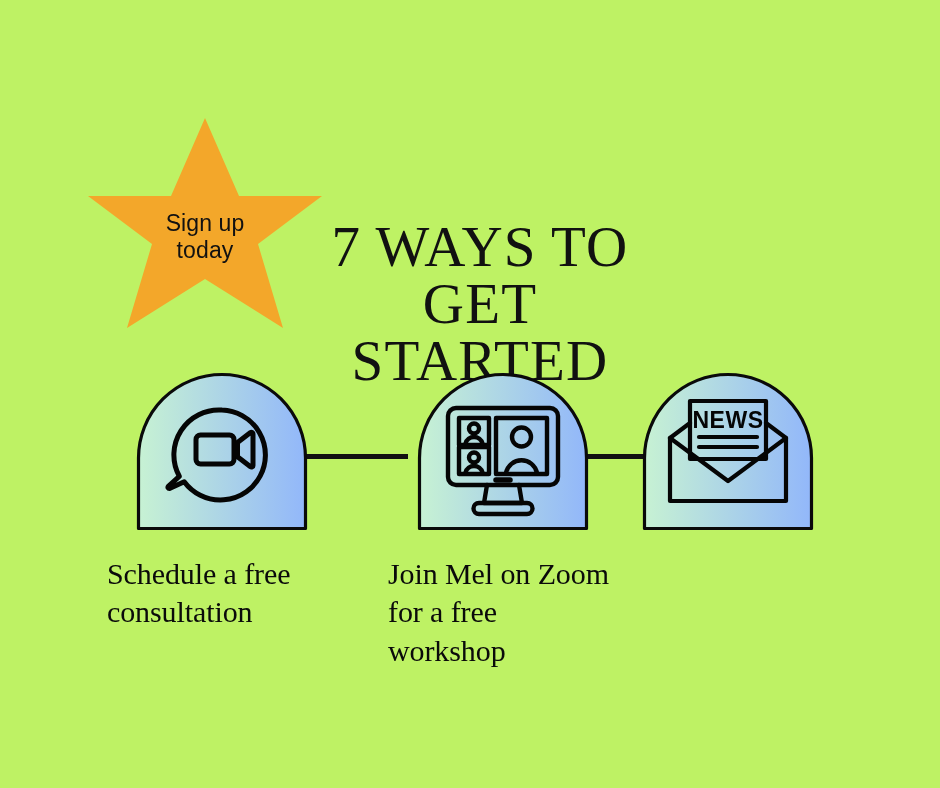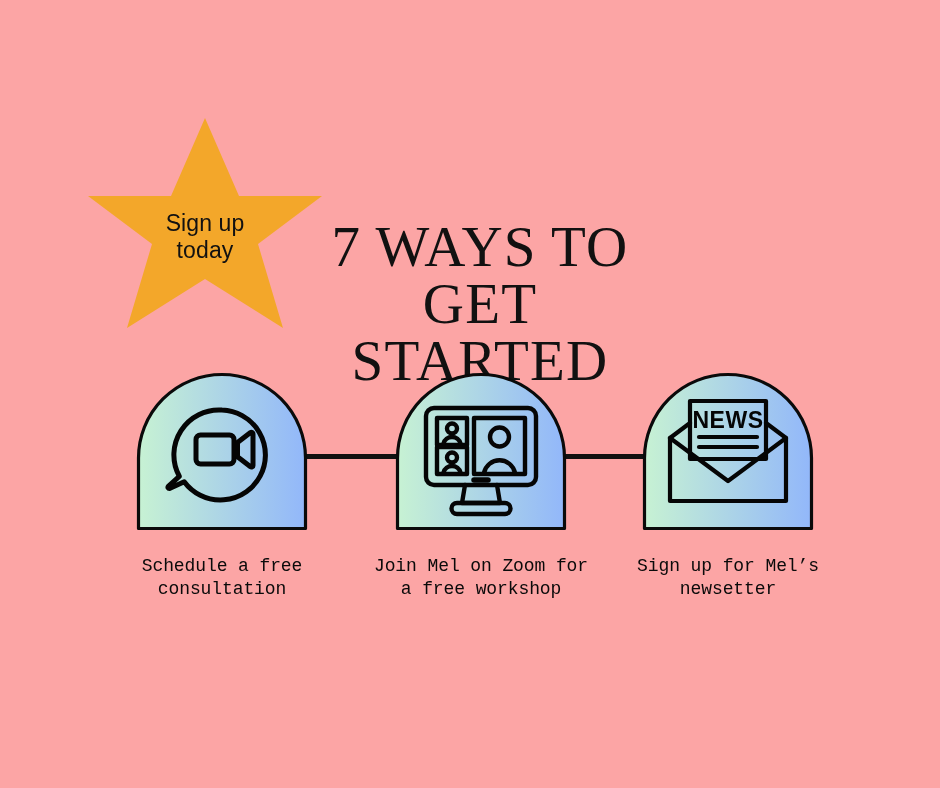--- a/index.html
+++ b/index.html
@@ -14,21 +14,21 @@
     overflow: hidden;
     font-family: "Liberation Sans", sans-serif;
     -webkit-font-smoothing: antialiased;
   }
 
   #infographic {
     position: absolute;
     inset: 0;
     width: 940px;
     height: 788px;
-    background: #fca5a5;
+    background: #bef264;
   }
 
   
   .star-badge {
     position: absolute;
     left: 88px;
     top: 116px;
     width: 234px;
     height: 214px;
   }
@@ -85,42 +85,41 @@
   }
   .connector.c1 { left: 300px; width: 108px; }
   .connector.c2 { left: 558px; width: 108px; }
 
   .step {
     position: absolute;
     top: 0;
     width: 230px;
   }
   .step-1 { left: 107px; }
-  .step-2 { left: 366px; }
+  .step-2 { left: 388px; }
   .step-3 { left: 613px; }
 
   .arch-wrap {
     position: relative;
     width: 172px;
     height: 161px;
     margin: 0 auto;
     text-align: center;
   }
   .arch-wrap svg {
     display: block;
     width: 172px;
     height: 161px;
     overflow: visible;
   }
 
   .step-caption {
     margin-top: 24px;
-    text-align: center;
-    font-family: Liberation Mono, monospace;
-    font-size: 18px;
+    font-family: Liberation Serif, serif;
+    font-size: 30px;
     line-height: 1.28;
     color: #0a0a0a;
     letter-spacing: -0.1px;
   }
 </style>
 </head>
 <body>
 
 <div id="infographic">
 
@@ -212,18 +211,16 @@
           <g fill="none" stroke="#050505" stroke-width="4.2" stroke-linecap="round" stroke-linejoin="round">
             <rect x="48" y="31" width="76" height="58" fill="none"></rect>
             <text x="86" y="58" text-anchor="middle" font-family="'Liberation Sans', sans-serif" font-size="23" font-weight="700" letter-spacing="0.5" fill="#050505" stroke="none">NEWS</text>
             <line x1="57" y1="67" x2="115" y2="67"></line>
             <line x1="57" y1="77" x2="115" y2="77"></line>
             <path d="M28,68 L28,131 L144,131 L144,68 L124,53 M48,53 L28,68"></path>
             <path d="M28,68 L86,111 L144,68"></path>
           </g>
         </svg>
       </div>
-      <div class="step-caption">Sign up for Mel’s
-newsetter</div>
     </div>
 
   </div>
 </div>
 
 </body></html>

